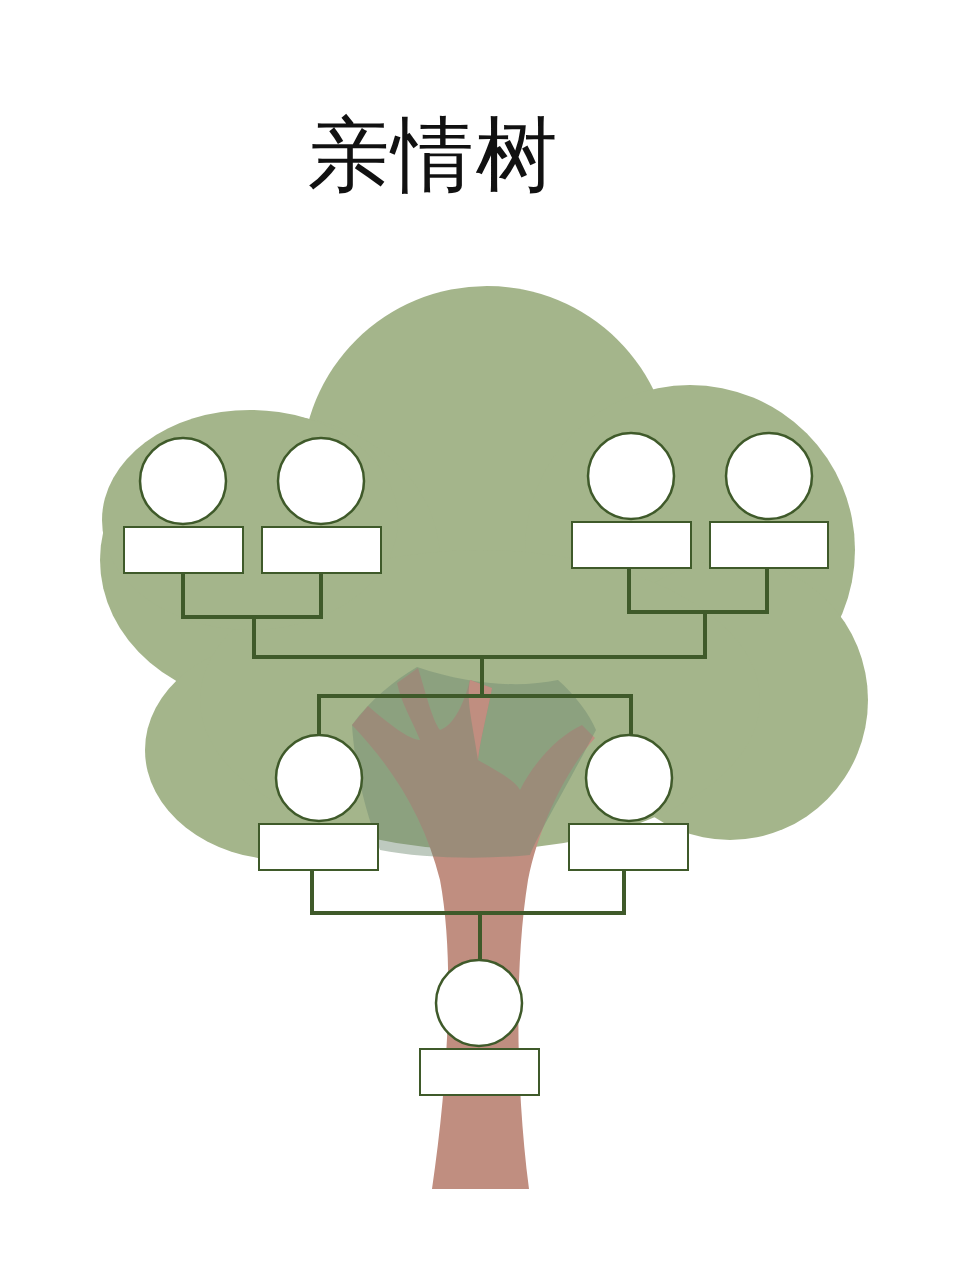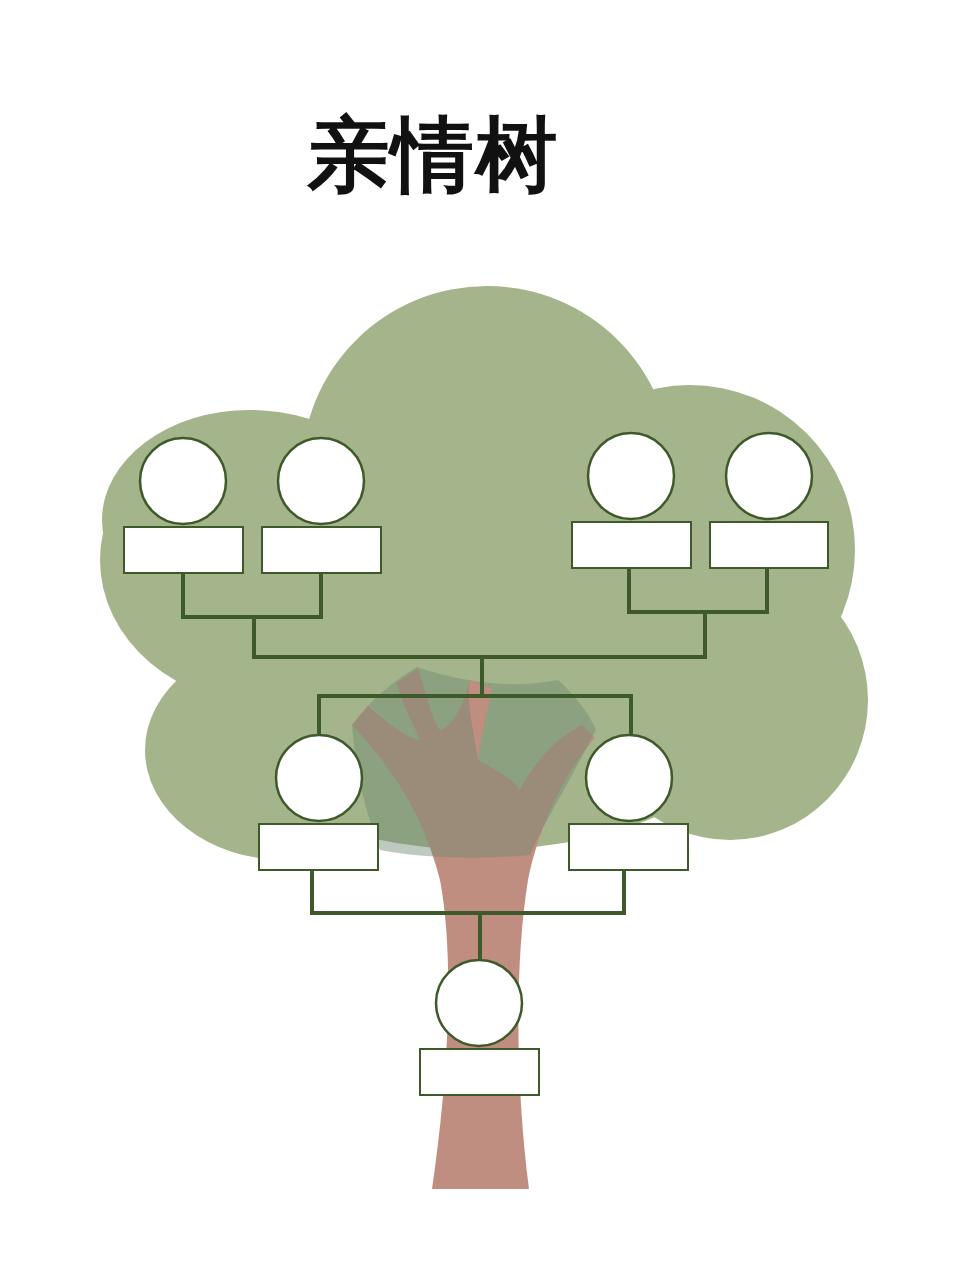--- a/index.html
+++ b/index.html
@@ -1,19 +1,19 @@
 <!DOCTYPE html>
 <html><head>
   <meta charset="utf-8">
   <style>
     html, body { margin: 0; padding: 0; background: #ffffff; }
     body { width: 960px; height: 1280px; position: relative; overflow: hidden; font-family: "DejaVu Sans", sans-serif; }
     .title {
       position: absolute; left: 0; top: 100px; width: 867px; text-align: center;
-      font-family: "DejaVu Sans", sans-serif; font-size: 82px; font-weight: bold; color: #111111;
+      font-family: "DejaVu Sans", sans-serif; font-size: 82px; font-weight: normal; color: #111111;
       letter-spacing: 2px; line-height: 110px;
     }
     svg.tree { position: absolute; left: 0; top: 0; }
     .photo-slot { cursor: pointer; }
     .name-slot { cursor: text; }
   </style>
 </head>
 <body>
 
 <div class="title">亲情树</div>

